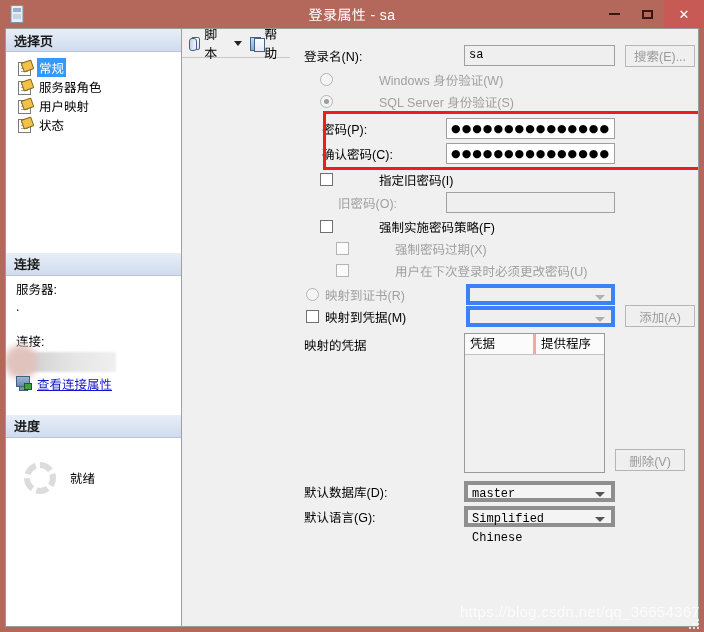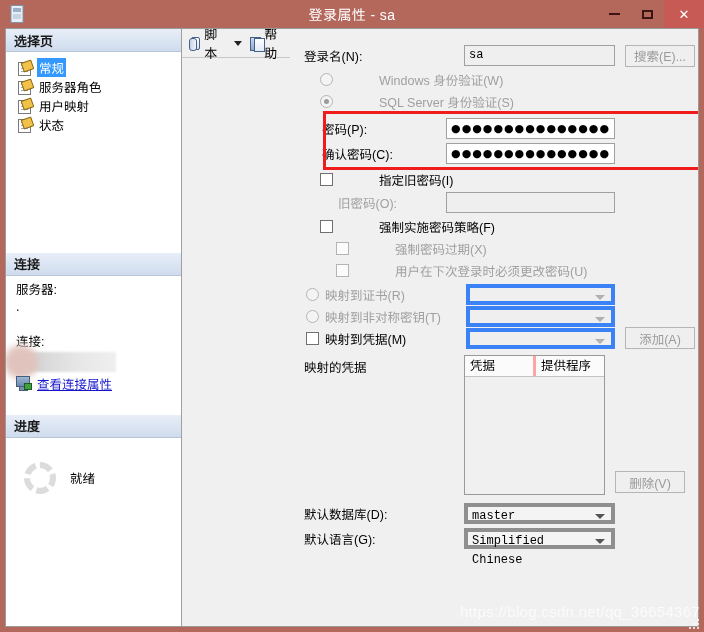--- a/index.html
+++ b/index.html
@@ -519,33 +519,20 @@
           </span>
           <span class="ctl" style="max-width:250px">
             <span class="select" style="display:block">
               <span></span>
               <span class="chev"></span>
             </span>
           </span>
           <span style="width:80px"></span>
         </div>
 
-        <div class="row tight">
-          <span class="lab" style="width:160px;display:flex;align-items:center;padding-left:2px">
-            <span class="radio"></span>
-            <span class="disabled-text">映射到非对称密钥(T)</span>
-          </span>
-          <span class="ctl" style="max-width:250px">
-            <span class="select" style="display:block">
-              <span></span>
-              <span class="chev"></span>
-            </span>
-          </span>
-          <span style="width:80px"></span>
-        </div>
 
         <div class="row tight">
           <span class="lab" style="width:160px;display:flex;align-items:center;padding-left:2px">
             <span class="checkbox active"></span>
             <span>映射到凭据(M)</span>
           </span>
           <span class="ctl" style="max-width:250px">
             <span class="select" style="display:block">
               <span></span>
               <span class="chev"></span>

